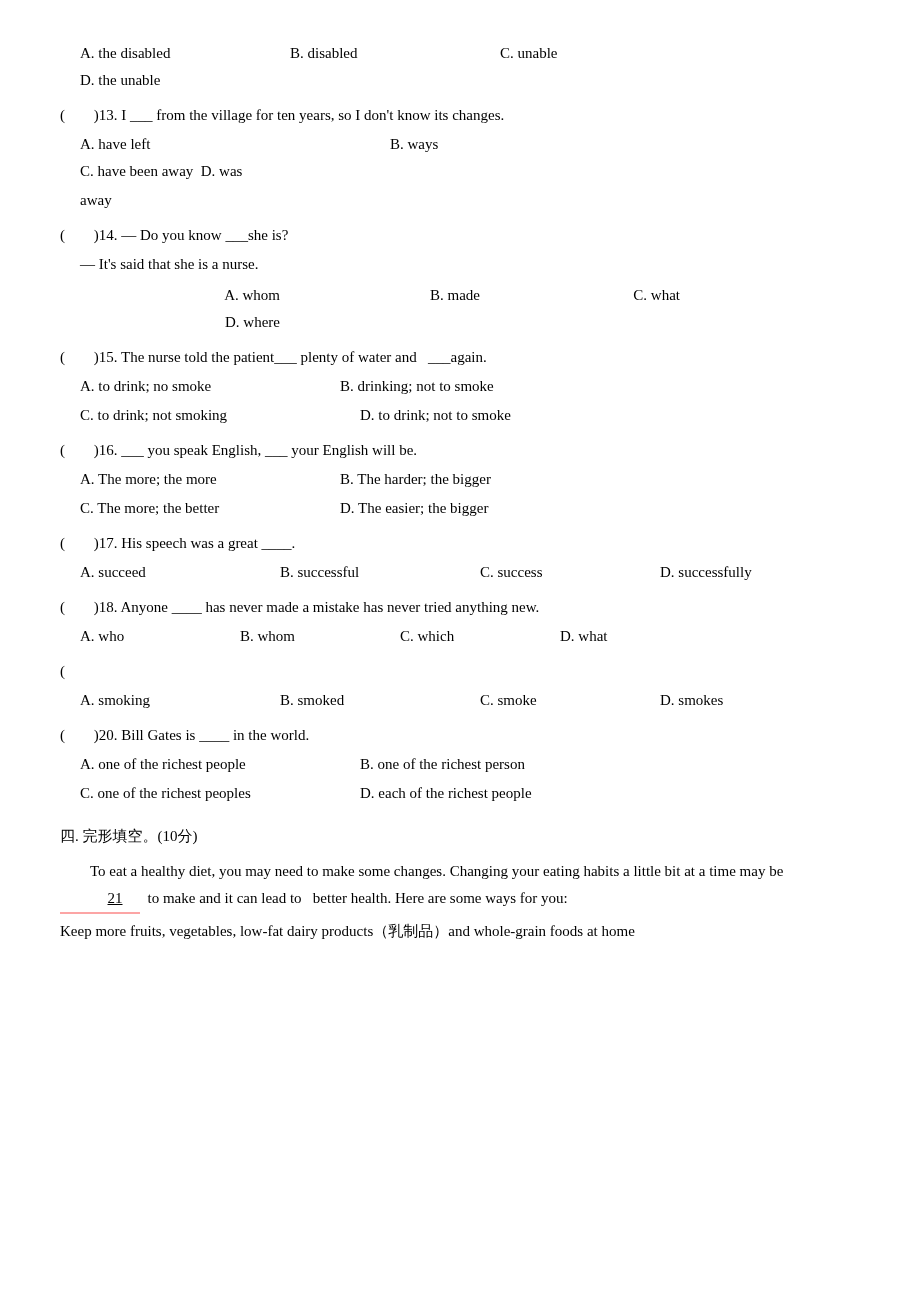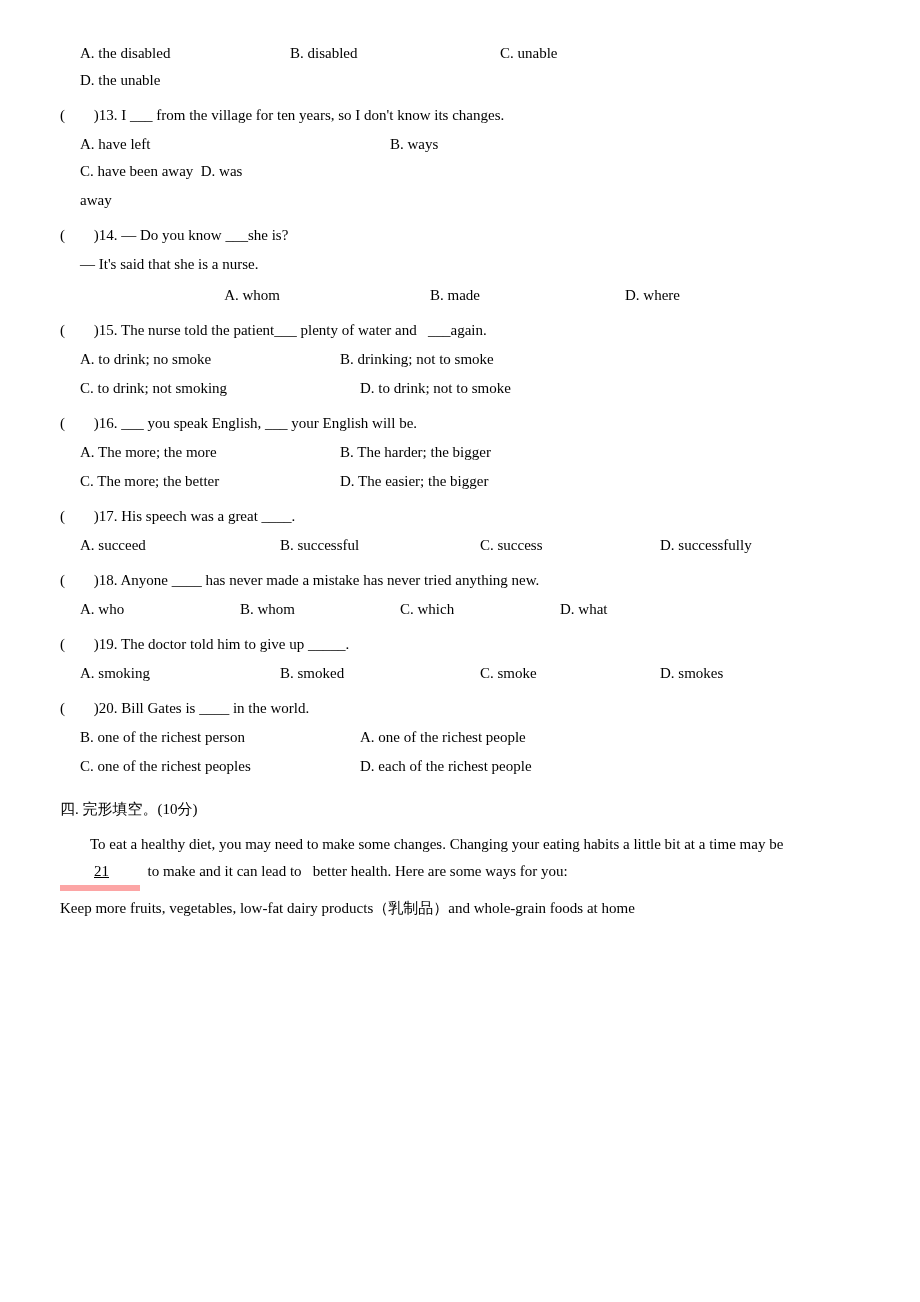--- a/index.html
+++ b/index.html
@@ -43,22 +43,23 @@
     .section-title {
       font-weight: normal;
       margin: 16px 0 8px 0;
       font-size: 15px;
     }
     .indent {
       text-indent: 2em;
     }
     .answer-blank {
       display: inline-block;
-      border-bottom: 6px solid #fca5a5;
+      border-bottom: 2px solid #fca5a5;
       min-width: 80px;
+      text-align: center;
       padding: 0 4px;
       text-decoration: underline;
     }
     .paren {
       display: inline-block;
       min-width: 30px;
     }
     p {
       margin-bottom: 4px;
     }
@@ -92,20 +93,21 @@
 
   <div class="question-block">
     <div class="question-line">
       <span class="paren">(</span>
       <span>&nbsp;)14. — Do you know ___she is?</span>
     </div>
     <div style="margin-left:20px;">— It's said that she is a nurse.</div>
     <div class="options-line" style="margin-top:4px;text-align:right;">
       <span style="min-width:200px;">A. whom</span>
       <span style="min-width:200px;">B. made</span>
+      <span style="min-width:200px;">C. what</span>
       <span style="min-width:200px;">D. where</span>
     </div>
   </div>
 
   <div class="question-block">
     <div class="question-line">
       <span class="paren">(</span>
       <span>&nbsp;)15. The nurse told the patient___ plenty of water and &nbsp;&nbsp;___again.</span>
     </div>
     <div class="options-line">
@@ -155,38 +157,37 @@
       <span style="min-width:160px;">A. who</span>
       <span style="min-width:160px;">B. whom</span>
       <span style="min-width:160px;">C. which</span>
       <span style="min-width:160px;">D. what</span>
     </div>
   </div>
 
   <div class="question-block">
     <div class="question-line">
       <span class="paren">(</span>
-      <span>&nbsp;)19. The doctor told him to give up _____.</span>
     </div>
     <div class="options-line">
       <span style="min-width:200px;">A. smoking</span>
       <span style="min-width:200px;">B. smoked</span>
       <span style="min-width:180px;">C. smoke</span>
       <span style="min-width:180px;">D. smokes</span>
     </div>
   </div>
 
   <div class="question-block">
     <div class="question-line">
       <span class="paren">(</span>
       <span>&nbsp;)20. Bill Gates is ____ in the world.</span>
     </div>
     <div class="options-line">
+      <span style="min-width:280px;">A. one of the richest people</span>
       <span style="min-width:280px;">B. one of the richest person</span>
-      <span style="min-width:280px;">A. one of the richest people</span>
     </div>
     <div class="options-line">
       <span style="min-width:280px;">C. one of the richest peoples</span>
       <span style="min-width:280px;">D. each of the richest people</span>
     </div>
   </div>
 
   <div class="section-title">四. 完形填空。(10分)</div>
 
   <div class="question-block">

